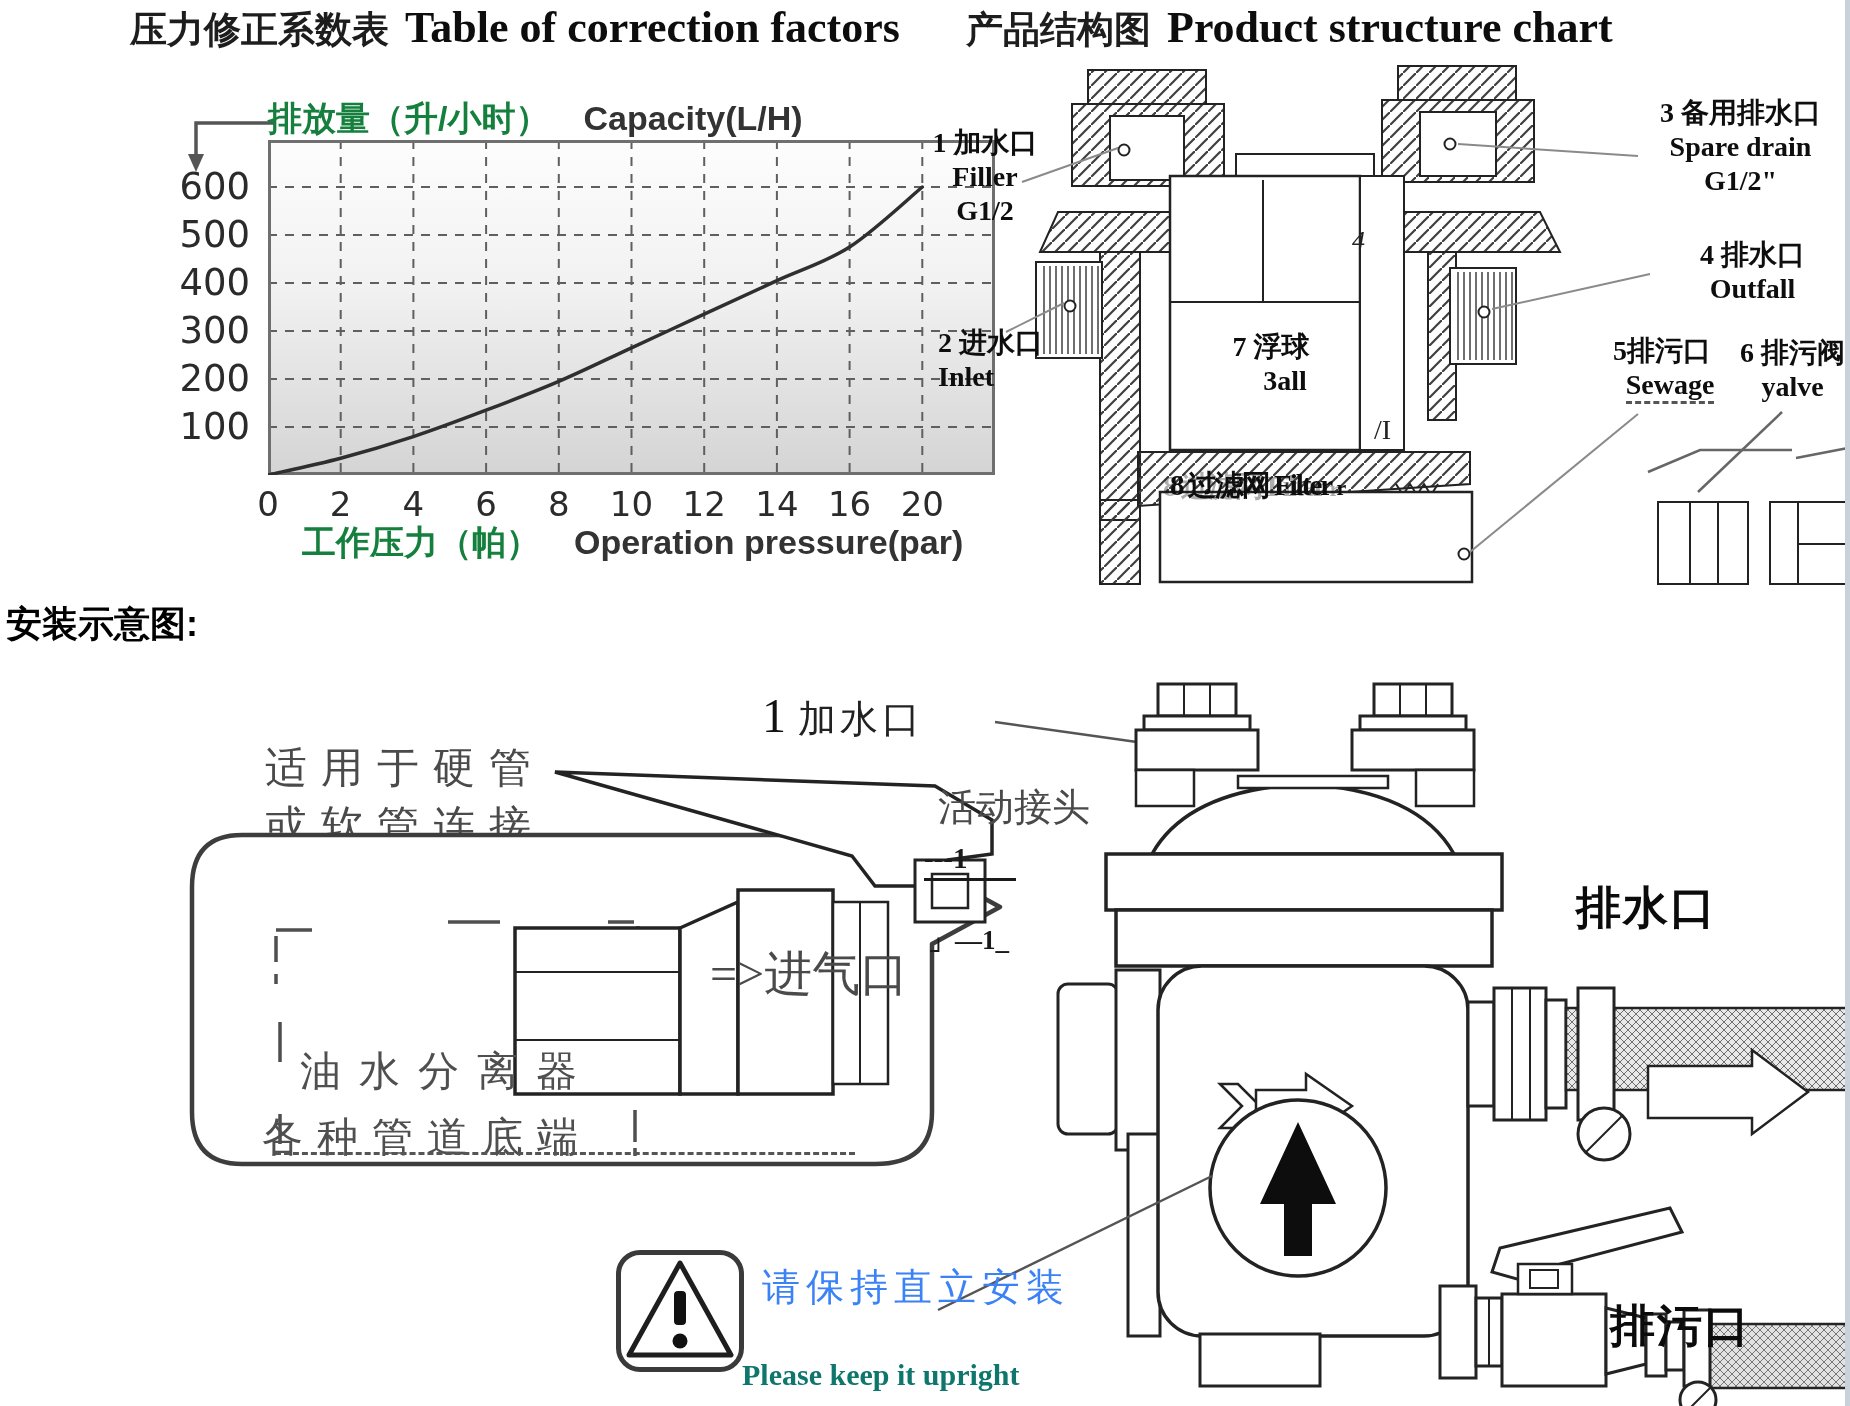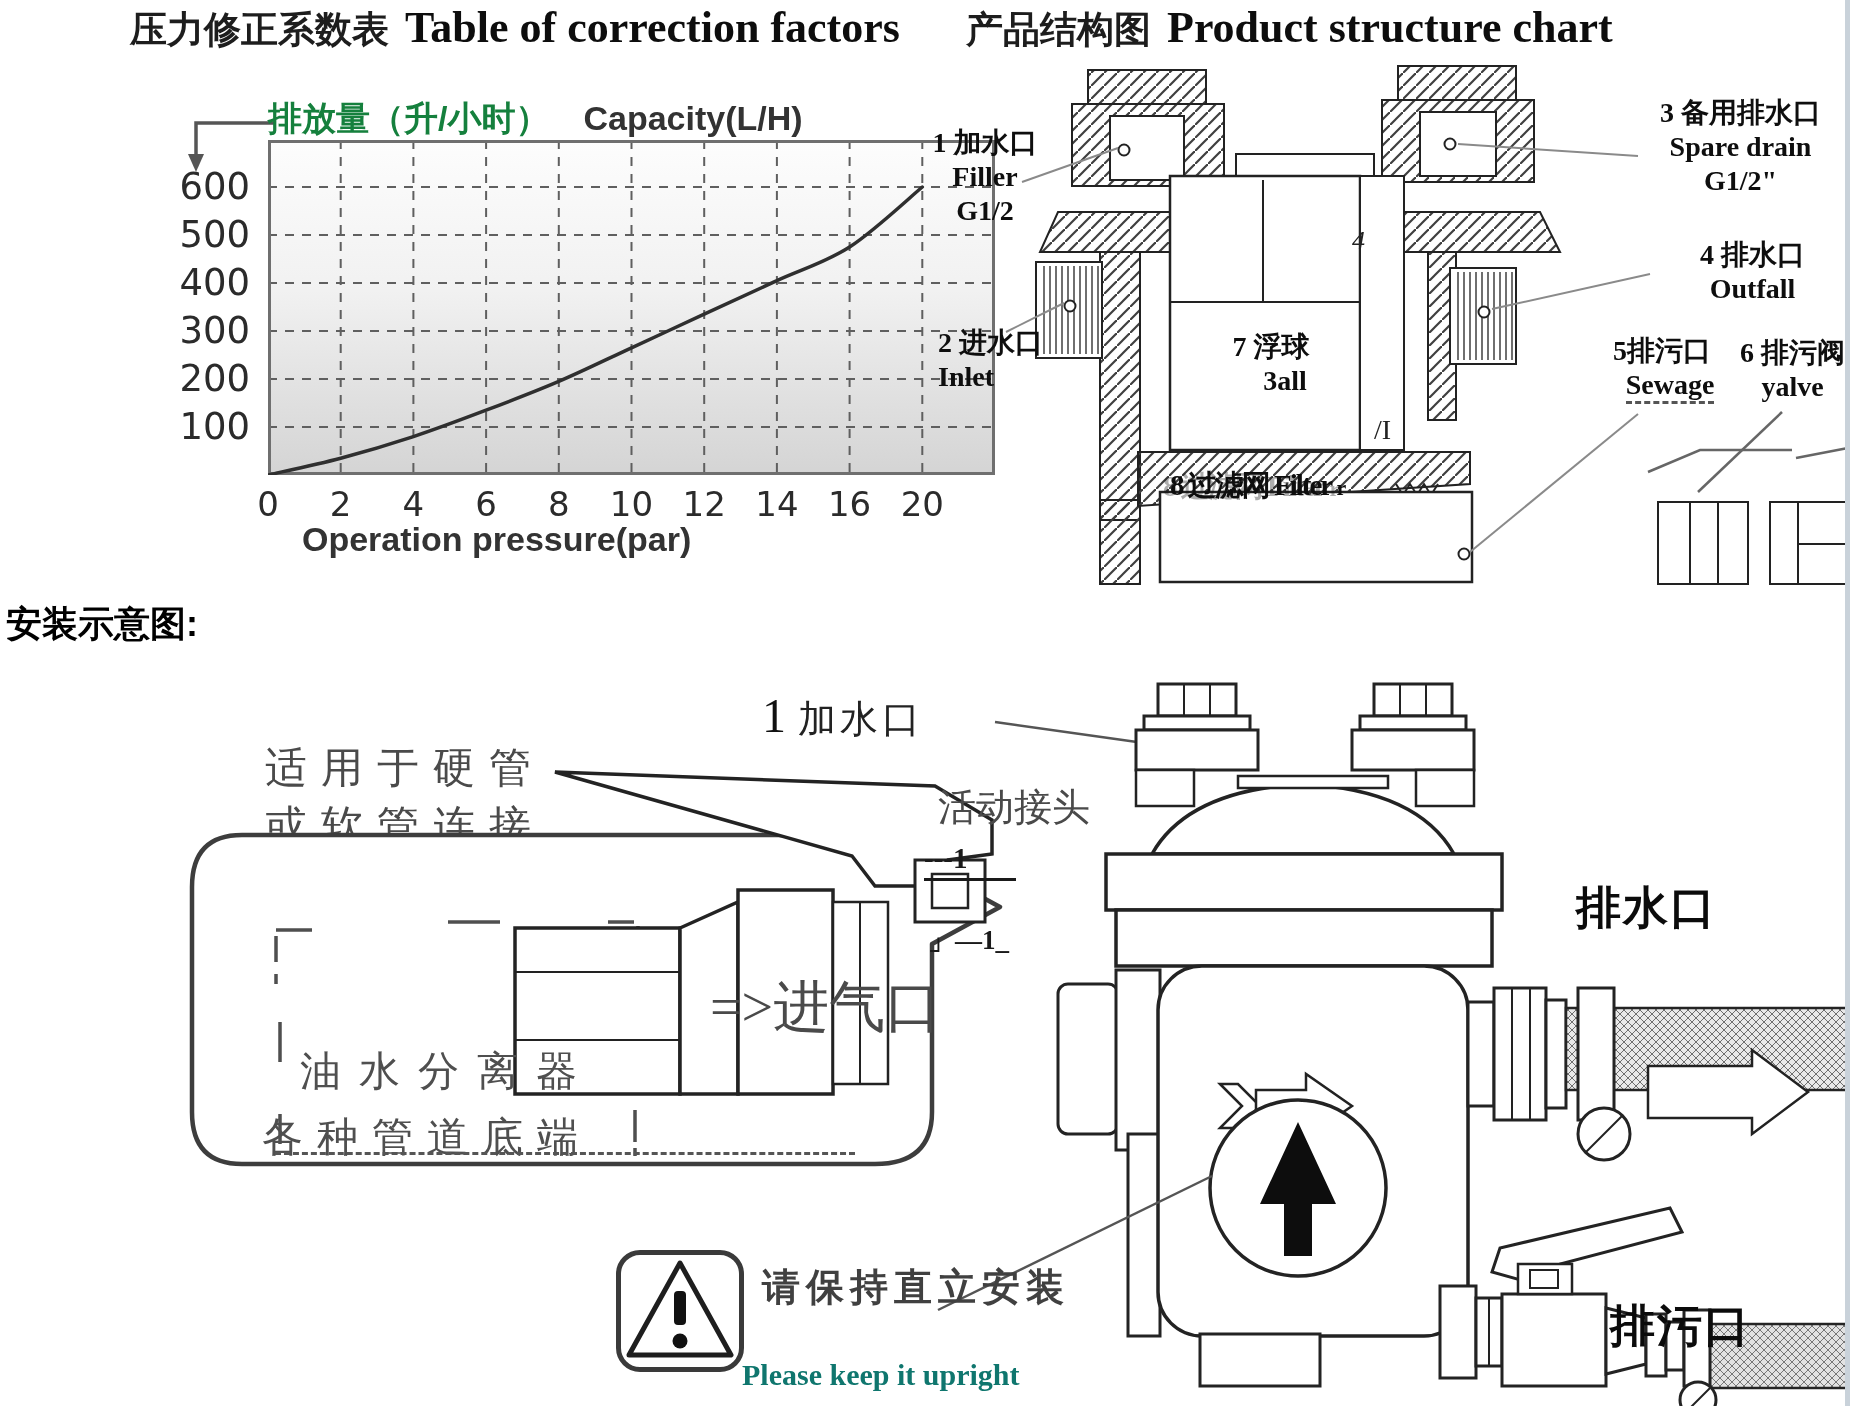--- a/index.html
+++ b/index.html
@@ -43,21 +43,21 @@
   .mesh{fill:url(#mesh2);stroke:#242424;stroke-width:2.5;}
   .mesh3{fill:url(#mesh3);stroke:#242424;stroke-width:2.5;}
   
   .sect-title{font-size:36px;font-weight:700;color:#000;}
   .pipe-note{font-family:"Liberation Serif",serif;font-size:42px;color:#4a4a4a;
              text-align:center;line-height:1.38;letter-spacing:14px;}
   .bubble-txt{font-family:"Liberation Serif",serif;color:#4f4f4f;font-size:41px;white-space:nowrap;}
   .gray-label{font-family:"Liberation Serif",serif;color:#4a4a4a;font-size:38px;white-space:nowrap;}
   .big-port{font-size:45px;font-weight:700;color:#0b0b0b;letter-spacing:2px;}
   .warning-box{border:5px solid #3a3a3a;border-radius:24px;background:#fff;}
-  .upright-cn{font-family:"Liberation Serif",serif;font-size:38px;color:#404040;letter-spacing:6px;white-space:nowrap;font-weight:bold;}
+  .upright-cn{font-family:"Liberation Serif",serif;font-size:38px;color:#3b82f6;letter-spacing:6px;white-space:nowrap;}
   .upright-en{font-family:"Liberation Serif",serif;font-size:30px;font-weight:700;color:#0f766e;white-space:nowrap;margin-top:46px;}
   .mark1{font-family:"Liberation Serif",serif;font-weight:700;font-size:29px;color:#1a1a1a;
          border-bottom:3px solid #1a1a1a;padding-bottom:3px;}
   .mark2{font-family:"Liberation Serif",serif;font-weight:700;font-size:27px;color:#1a1a1a;}
   .filler-num{font-family:"Liberation Serif",serif;font-size:48px;color:#111;margin-right:12px;}
   .filler-cn{font-family:"Liberation Serif",serif;font-size:38px;color:#222;letter-spacing:4px;}
   .p8txt{letter-spacing:-2px;text-shadow:-7px 1px 0 rgba(20,20,20,0.35);}
 </style>
 </head>
 <body>
@@ -123,20 +123,21 @@
       <div class="xtick" style="left: 117.4px;">4</div>
       <div class="xtick" style="left: 190.1px;">6</div>
       <div class="xtick" style="left: 262.8px;">8</div>
       <div class="xtick" style="left: 335.5px;">10</div>
       <div class="xtick" style="left: 408.2px;">12</div>
       <div class="xtick" style="left: 480.9px;">14</div>
       <div class="xtick" style="left: 553.6px;">16</div>
       <div class="xtick" style="left: 626.3px;">20</div>
     </div>
   <div class="abs axis-callout-label" style="left:302px;top:520px;">
+    <span class="cap-cn">工作压力（帕）</span>
     <span class="cap-en">Operation pressure(par)</span>
   </div>
 
   <svg class="abs" style="left:1000px;top:60px;" width="850" height="525" viewBox="0 0 850 525">
     <defs>
       <pattern id="hatch1" width="13" height="13" patternUnits="userSpaceOnUse">
         <path d="M0,13 L13,0" stroke="#3f3f3f" stroke-width="2.2"></path>
       </pattern>
     </defs>
     <g>
@@ -266,21 +267,21 @@
     </g>
   </svg>
 
   <div class="abs bubble-txt" style="left:300px;top:1044px;letter-spacing:18px;">油水分离器</div>
   <div class="abs bubble-txt" style="left:262px;top:1110px;letter-spacing:14px;">各种管道底端</div>
   <div class="abs" style="left:275px;top:1152px;width:580px;border-bottom:3px dashed #555;"></div>
 
   <div class="abs gray-label" style="left:938px;top:782px;">活动接头</div>
   <div class="abs mark1" style="left:924px;top:842px;width:92px;">---1</div>
   <div class="abs mark2" style="left:928px;top:922px;">」—1_</div>
-  <div class="abs gray-label" style="left:710px;top:942px;font-size:56px;margin-top:28px;">=&gt;进气口</div>
+  <div class="abs gray-label" style="left:710px;top:942px;font-size:48px;">=&gt;进气口</div>
 
   <div class="abs" style="left:762px;top:688px;white-space:nowrap;">
     <span class="filler-num">1</span><span class="filler-cn">加水口</span>
   </div>
 
   <svg class="abs" style="left:900px;top:670px;" width="950" height="736" viewBox="0 0 950 736">
     <defs>
       <pattern id="mesh2" width="8" height="8" patternUnits="userSpaceOnUse">
         <rect width="8" height="8" fill="#e9e9e9"></rect>
         <path d="M0,0 L8,8 M8,0 L0,8" stroke="#6f6f6f" stroke-width="1"></path>

